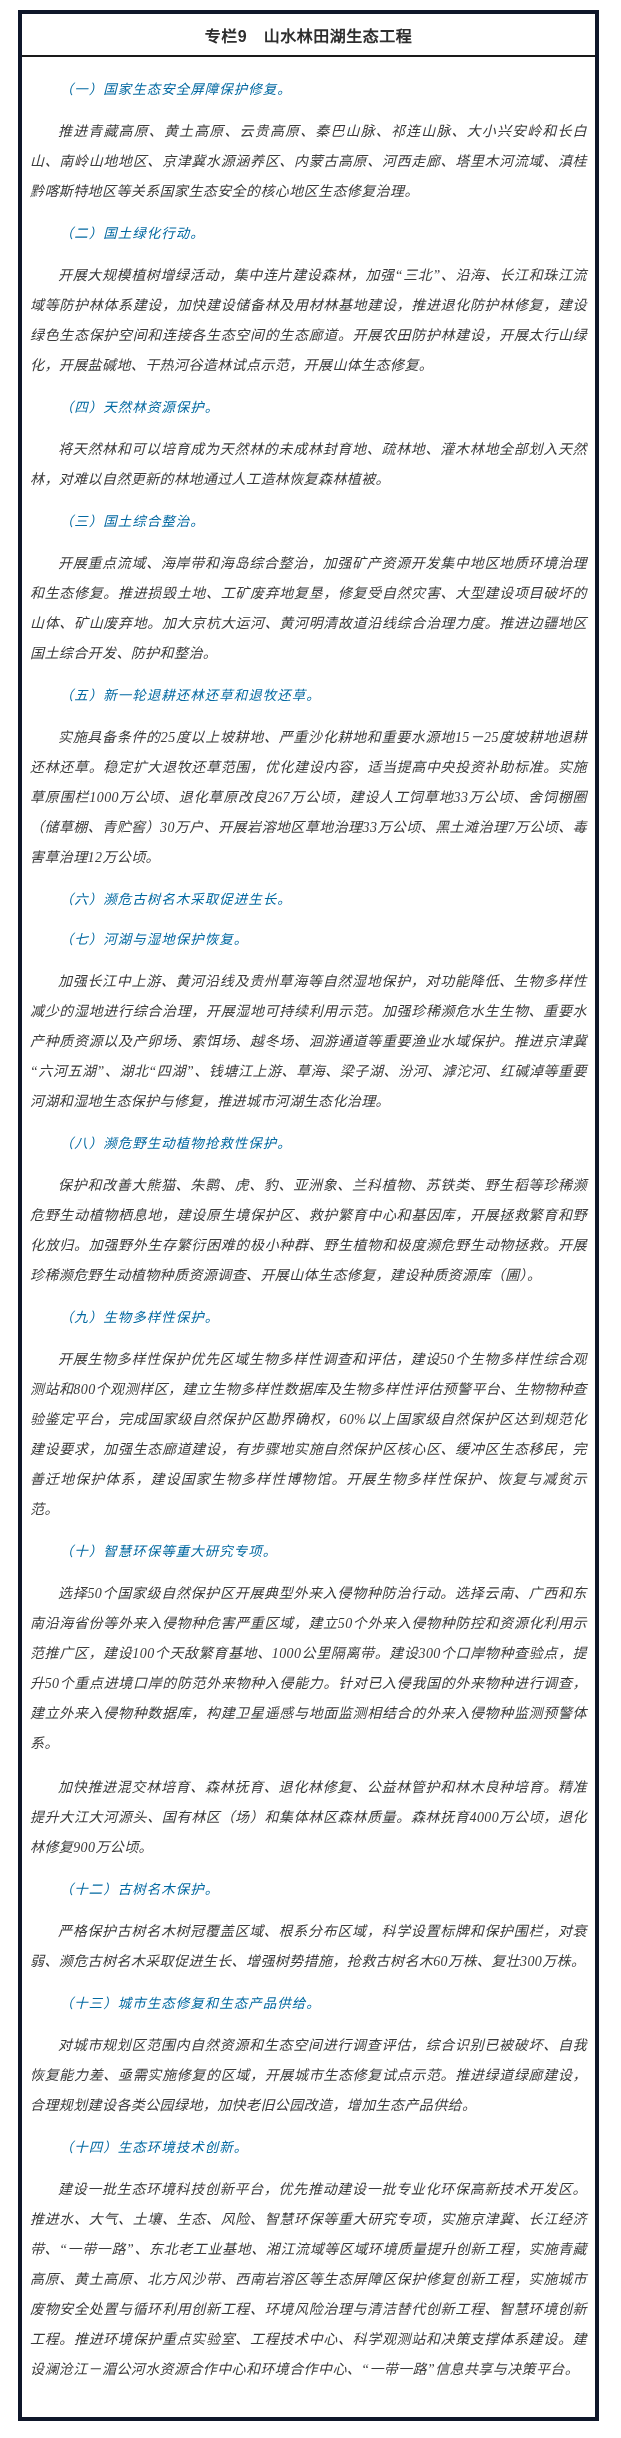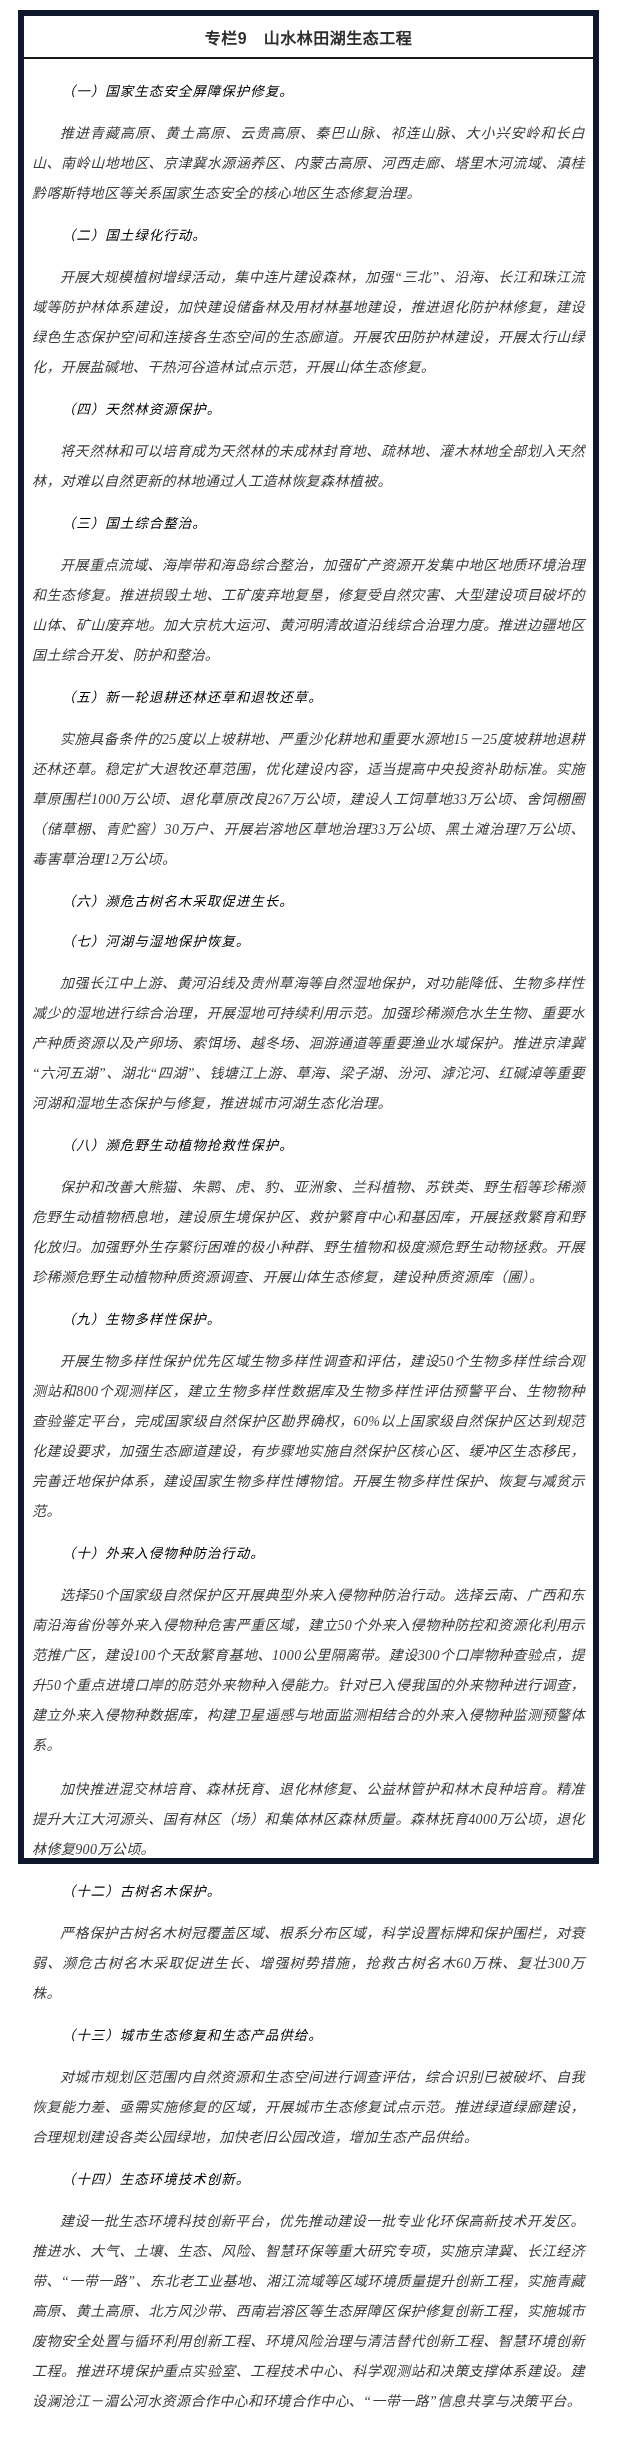--- a/index.html
+++ b/index.html
@@ -13,22 +13,22 @@
     position: relative;
     font-family: "Liberation Serif", "DejaVu Serif", serif;
     color: #3b3b3b;
     -webkit-font-smoothing: antialiased;
   }
   .panel {
     position: absolute;
     left: 18px;
     top: 10px;
     width: 581px;
-    height: 1854px;
-    border: 6px solid #0f172a;
+    height: 2411px;
+    border: 4px solid #0f172a;
     background: #ffffff;
     box-sizing: border-box;
   }
   .panel-title {
     text-align: center;
     font-weight: bold;
     font-size: 16px;
     color: #2e2e2e;
     padding: 9px 0 8px 0;
     border-bottom: 2px solid #1a1a1a;
@@ -36,21 +36,21 @@
     font-family: "Liberation Sans", "DejaVu Sans", sans-serif;
   }
   .panel-body {
     padding: 6px 8px 14px 8px;
   }
   .section-heading {
     margin: 14px 0;
     font-style: italic;
     font-size: 13.5px;
     line-height: 26px;
-    color: #000000;
+    color: #0369a1;
     text-indent: 2.2em;
     letter-spacing: 1px;
   }
   .section-paragraph {
     margin: 14px 0;
     font-size: 14px;
     line-height: 30px;
     text-align: justify;
     text-indent: 2em;
     color: #3b3b3b;
@@ -102,21 +102,21 @@
     <p class="section-heading">（八）濒危野生动植物抢救性保护。</p>
     <p class="section-paragraph">保护和改善大熊猫、朱鹮、虎、豹、亚洲象、兰科植物、苏铁类、野生稻等珍稀濒危野生动植物栖息地，建设原生境保护区、救护繁育中心和基因库，开展拯救繁育和野化放归。加强野外生存繁衍困难的极小种群、野生植物和极度濒危野生动物拯救。开展珍稀濒危野生动植物种质资源调查、开展山体生态修复，建设种质资源库（圃）。</p>
   </section>
 
   <section class="section">
     <p class="section-heading">（九）生物多样性保护。</p>
     <p class="section-paragraph">开展生物多样性保护优先区域生物多样性调查和评估，建设50个生物多样性综合观测站和800个观测样区，建立生物多样性数据库及生物多样性评估预警平台、生物物种查验鉴定平台，完成国家级自然保护区勘界确权，60%以上国家级自然保护区达到规范化建设要求，加强生态廊道建设，有步骤地实施自然保护区核心区、缓冲区生态移民，完善迁地保护体系，建设国家生物多样性博物馆。开展生物多样性保护、恢复与减贫示范。</p>
   </section>
 
   <section class="section">
-    <p class="section-heading">（十）外来入侵物种防治行动。</p>
+    <p class="section-heading">（十）智慧环保等重大研究专项。</p>
     <p class="section-paragraph">选择50个国家级自然保护区开展典型外来入侵物种防治行动。选择云南、广西和东南沿海省份等外来入侵物种危害严重区域，建立50个外来入侵物种防控和资源化利用示范推广区，建设100个天敌繁育基地、1000公里隔离带。建设300个口岸物种查验点，提升50个重点进境口岸的防范外来物种入侵能力。针对已入侵我国的外来物种进行调查，建立外来入侵物种数据库，构建卫星遥感与地面监测相结合的外来入侵物种监测预警体系。</p>
   </section>
 
   <section class="section">
     <p class="section-paragraph">加快推进混交林培育、森林抚育、退化林修复、公益林管护和林木良种培育。精准提升大江大河源头、国有林区（场）和集体林区森林质量。森林抚育4000万公顷，退化林修复900万公顷。</p>
   </section>
 
   <section class="section">
     <p class="section-heading">（十二）古树名木保护。</p>
     <p class="section-paragraph">严格保护古树名木树冠覆盖区域、根系分布区域，科学设置标牌和保护围栏，对衰弱、濒危古树名木采取促进生长、增强树势措施，抢救古树名木60万株、复壮300万株。</p>

